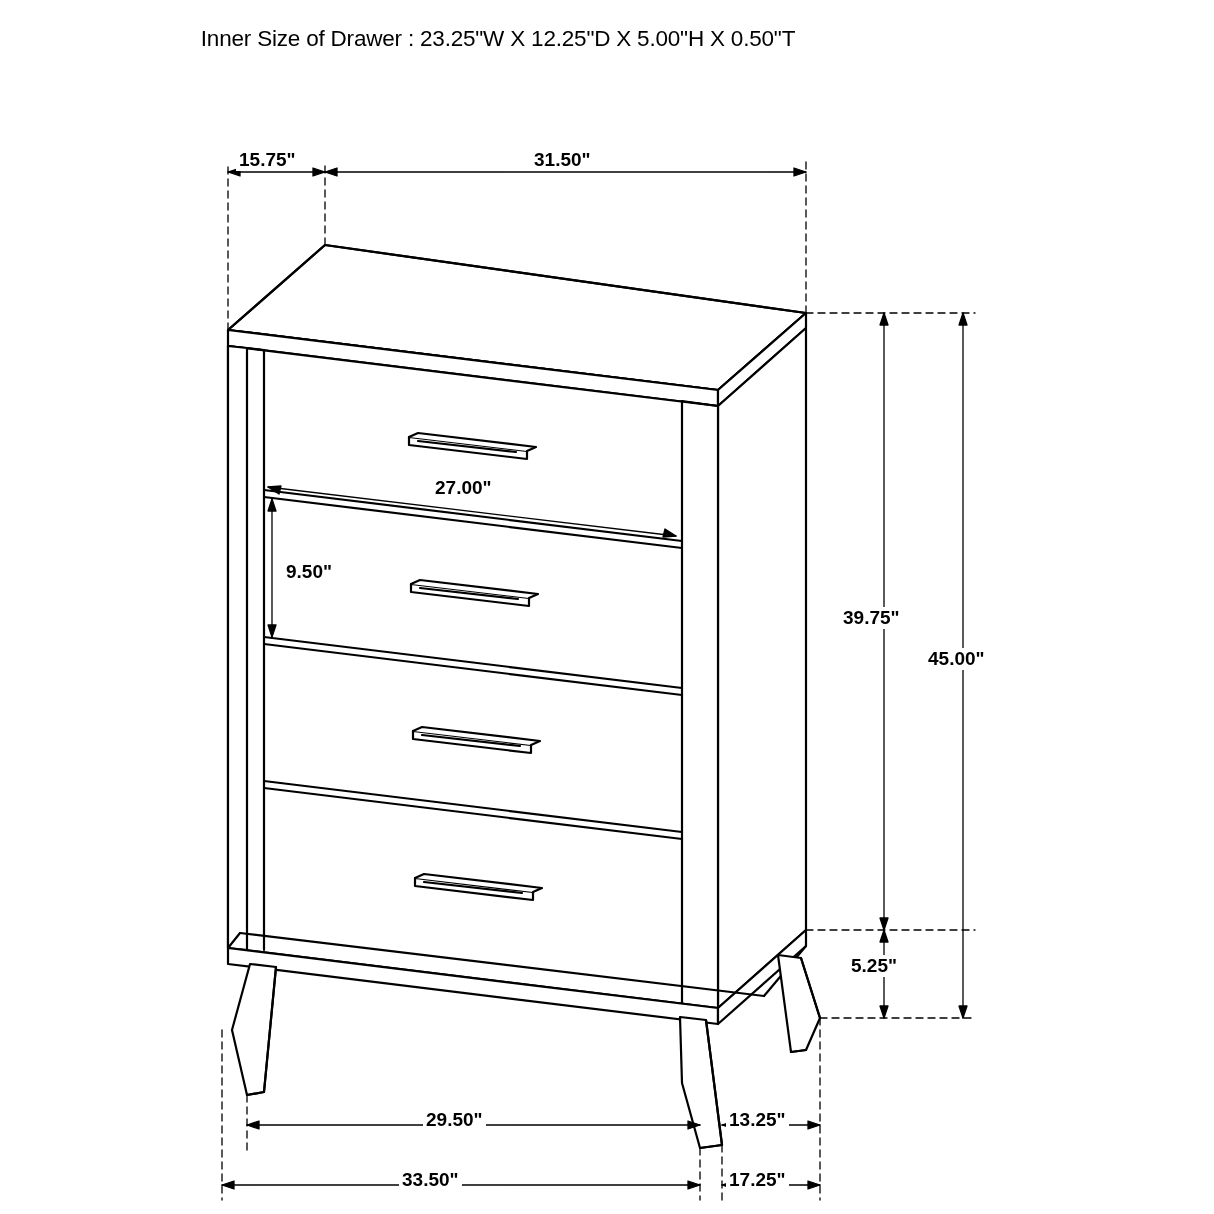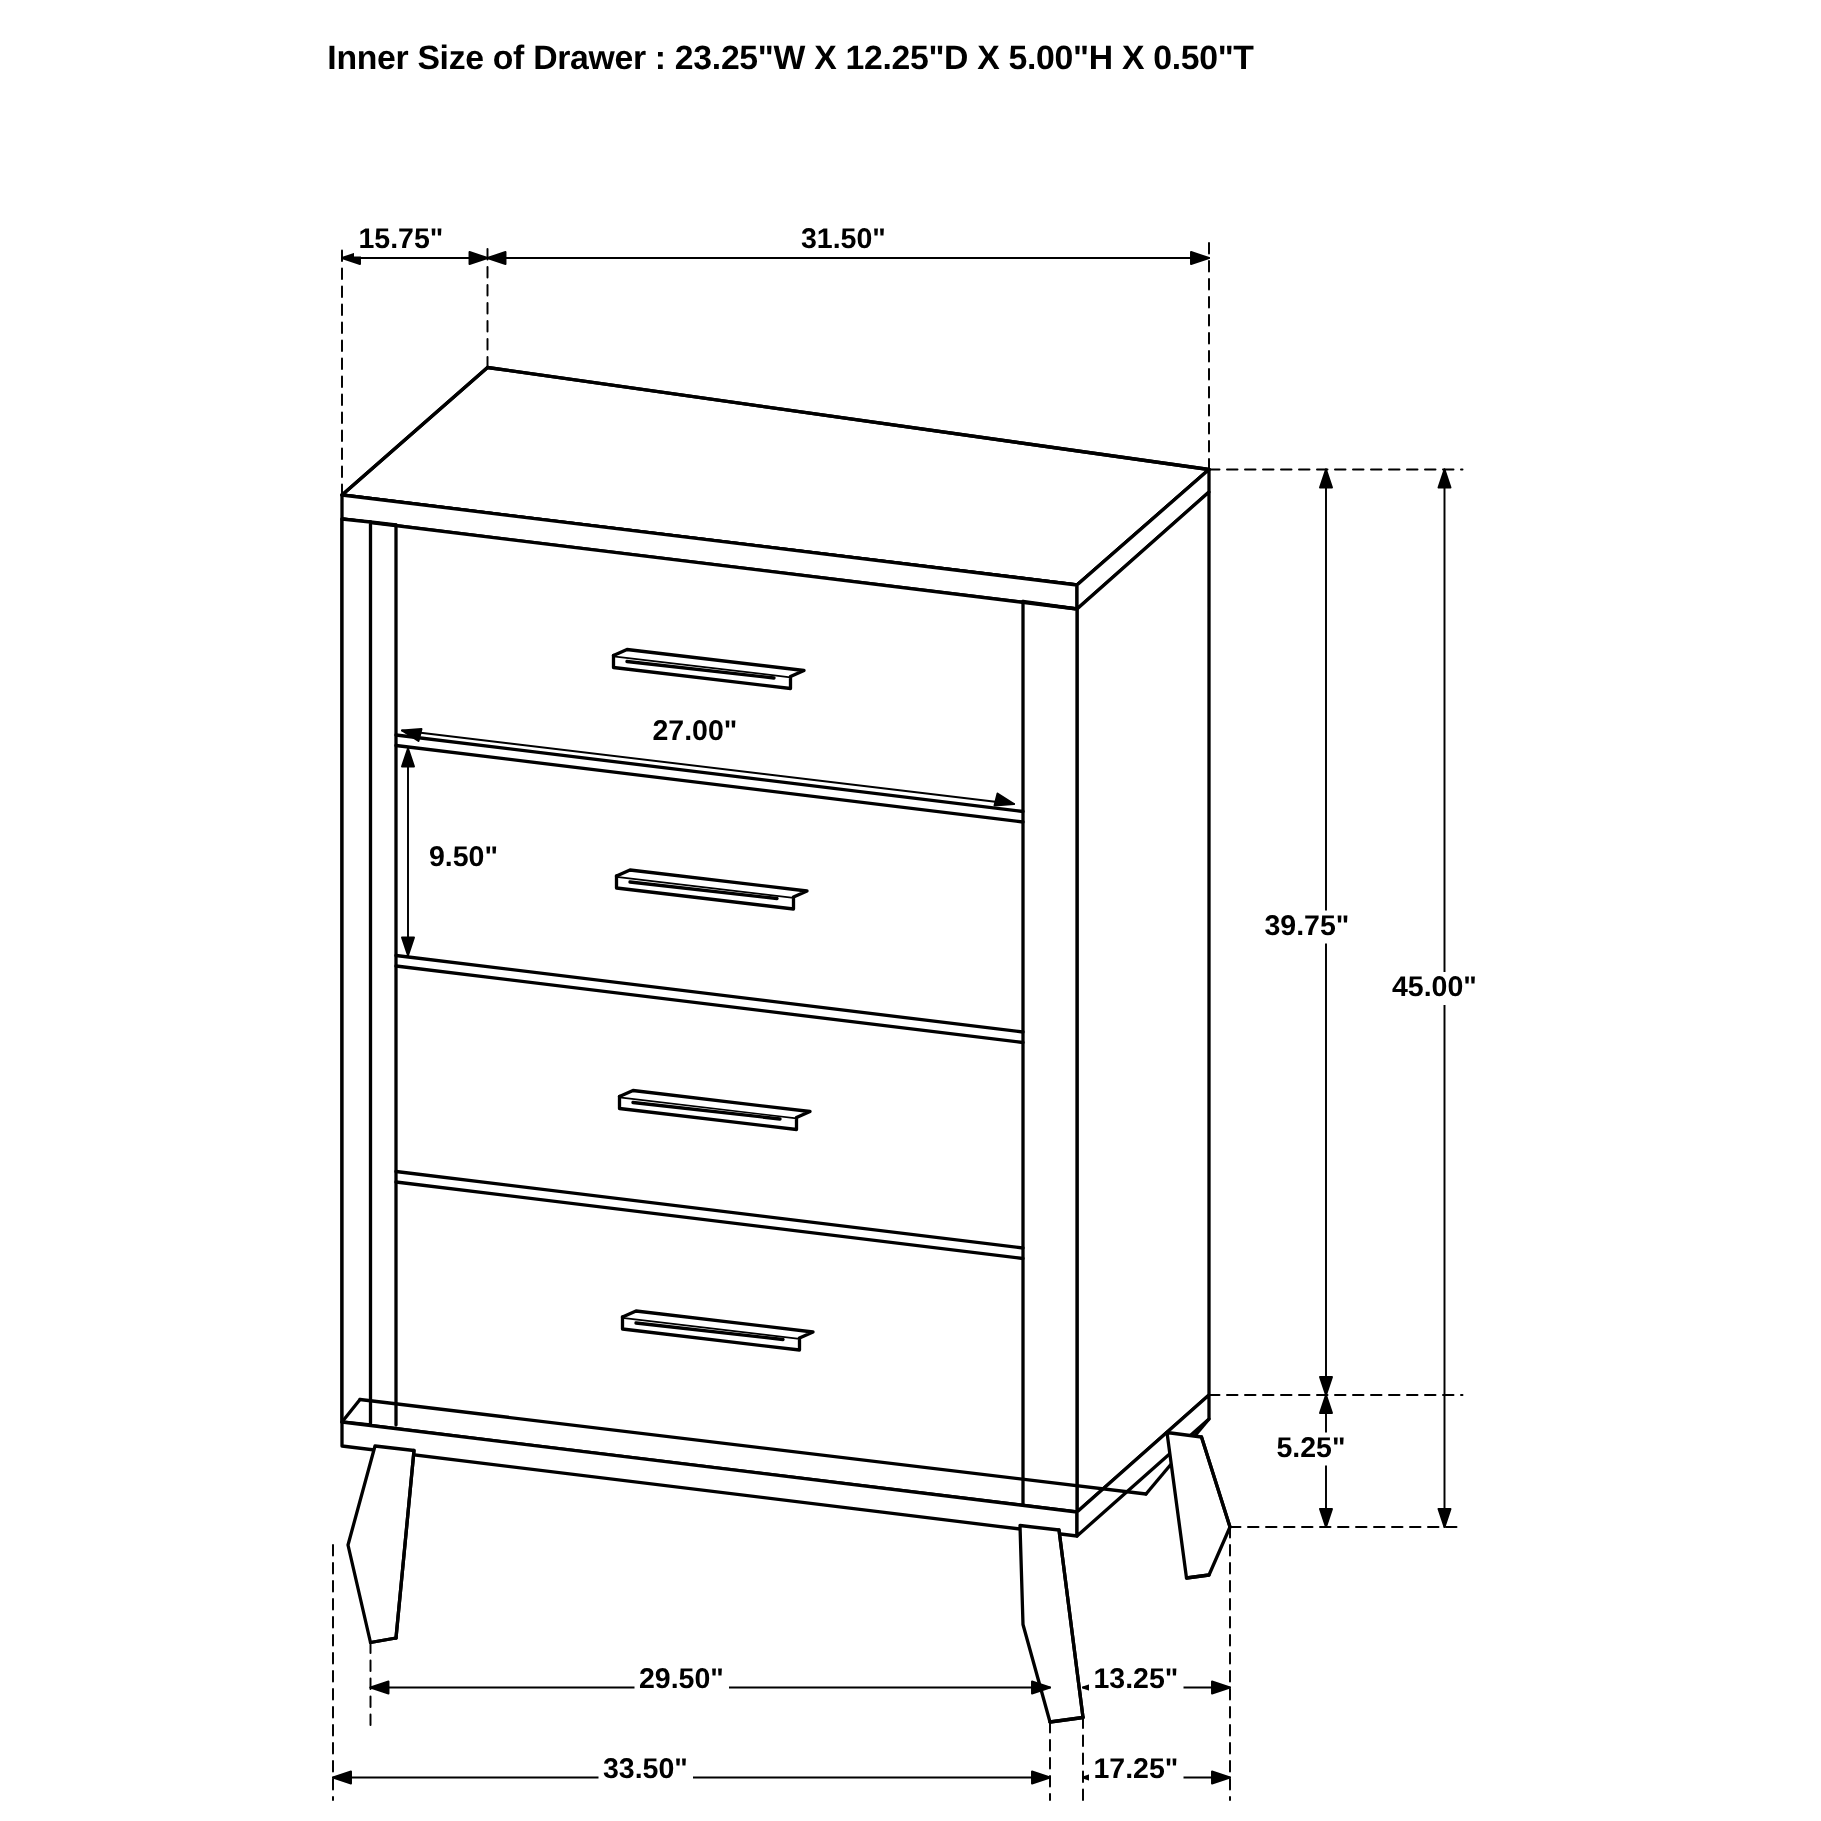--- a/index.html
+++ b/index.html
@@ -20,23 +20,22 @@
     width: 1214px;
     height: 1214px;
   }
   #title {
     position: absolute;
     top: 26px;
     left: 0;
     width: 996px;
     text-align: center;
     font-size: 22.5px;
-    font-weight: bold;
+    font-weight: normal;
     letter-spacing: -0.2px;
-    margin-left: 29px;
   }
   svg.layer {
     position: absolute;
     top: 0;
     left: 0;
     width: 1214px;
     height: 1214px;
   }
   .dimlabel {
     position: absolute;

